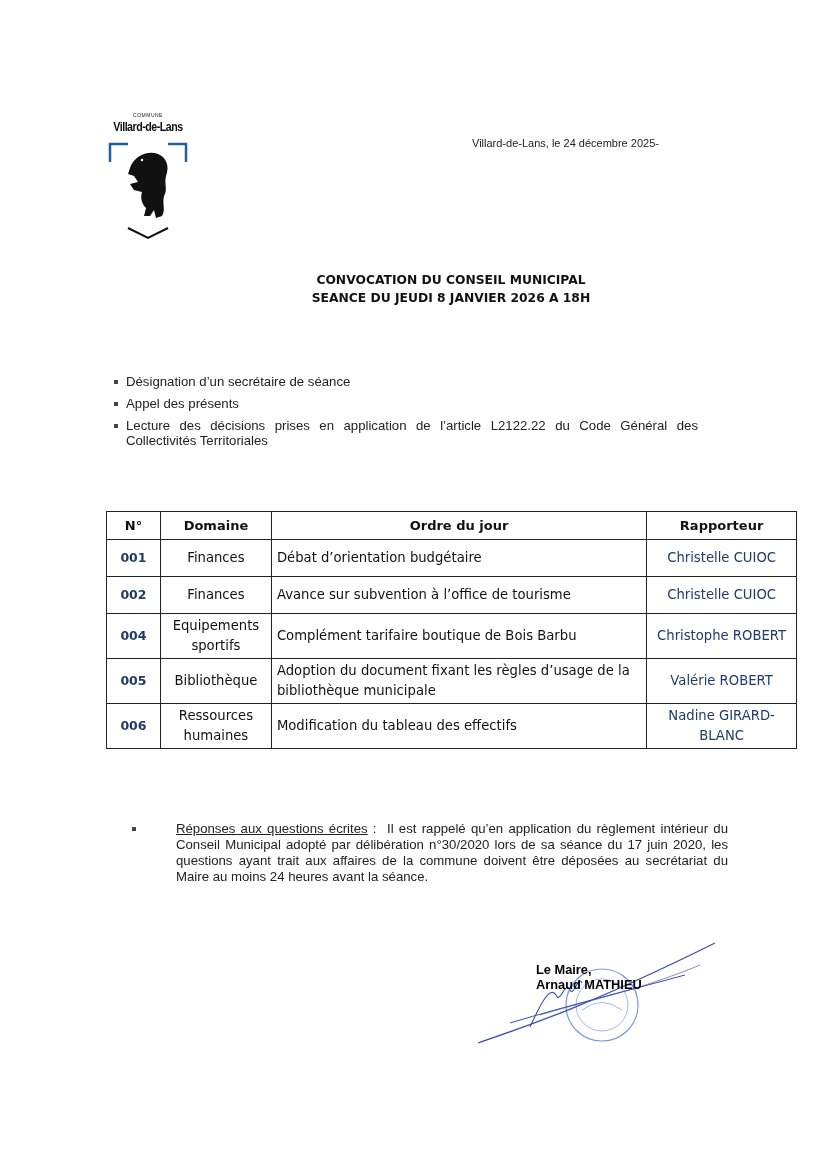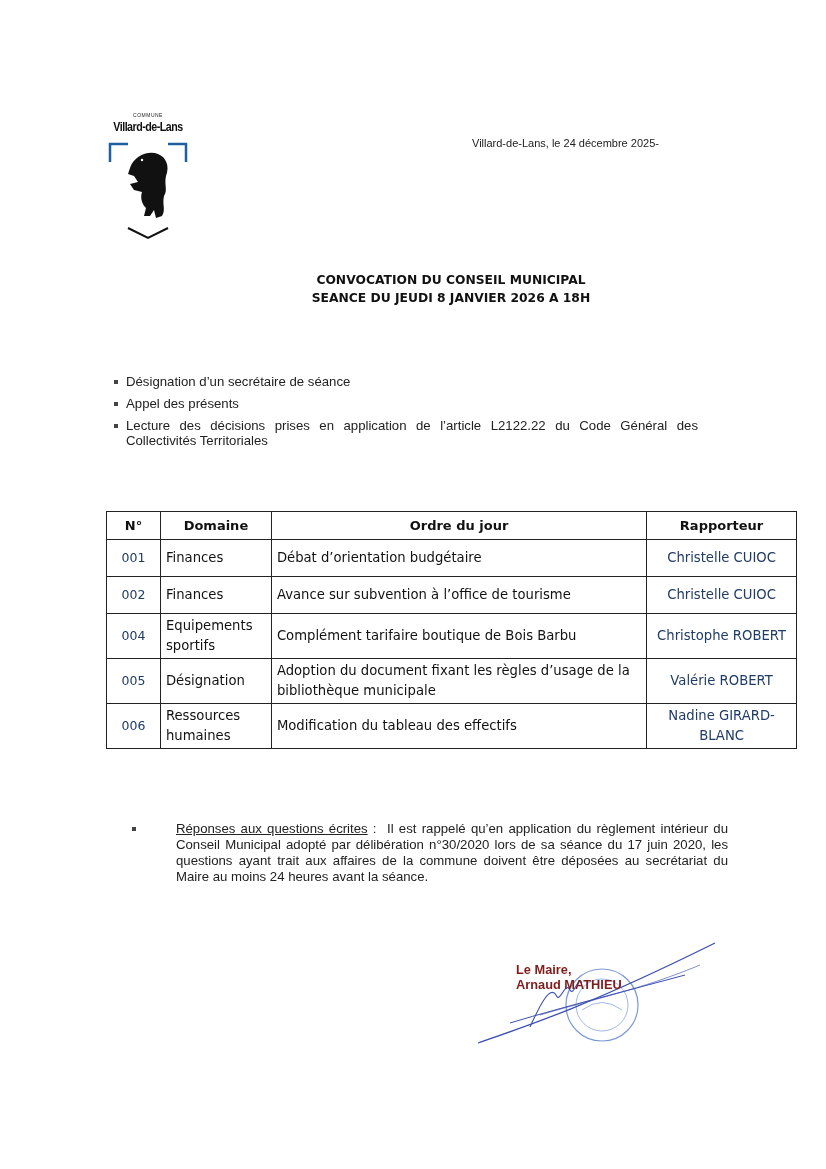--- a/index.html
+++ b/index.html
@@ -16,31 +16,31 @@
   .title { position: absolute; left: 0; width: 902px; top: 271px; text-align: center; font-family: "DejaVu Sans", sans-serif; font-weight: bold; font-size: 12.3px; line-height: 18px; color: #111; }
 
   .bullets { position: absolute; left: 113px; top: 374px; width: 585px; font-size: 13.2px; color: #222; }
   .bullets li { list-style: none; position: relative; padding-left: 13px; margin-bottom: 7px; line-height: 15px; text-align: justify; }
   .bullets li::before { content: ""; position: absolute; left: 1px; top: 6px; width: 4px; height: 4px; background: #444; }
 
   table.agenda { position: absolute; left: 106px; top: 511px; width: 691px; border-collapse: collapse; font-family: "DejaVu Sans", sans-serif; font-size: 13.2px; color: #111; }
   table.agenda th, table.agenda td { border: 1.2px solid #222; vertical-align: middle; }
   table.agenda th { font-family: "DejaVu Sans", sans-serif; font-weight: bold; font-size: 13px; height: 28px; text-align: center; }
   table.agenda td { padding: 2px 5px; line-height: 20px; }
-  table.agenda td.num { text-align: center; color: #1f3b66; font-size: 12.5px; }
-  table.agenda td.dom { }
+  table.agenda td.num { text-align: center; color: #1f3b66; font-size: 12.5px; font-weight: bold; }
+  table.agenda td.dom { text-align: center; }
   table.agenda td.rap { text-align: center; color: #1f3b66; }
   table.agenda td.ord { padding-left: 5px; }
 
   .note { position: absolute; left: 128px; top: 821px; width: 600px; font-size: 13.2px; line-height: 16px; color: #222; }
   .note .bul { position: absolute; left: 4px; top: 6px; width: 4px; height: 4px; background: #444; }
   .note p { padding-left: 48px; text-indent: 0; text-align: justify; }
   .note .lead { text-decoration: underline; margin-top: 25px; }
 
-  .signature { position: absolute; left: 516px; top: 962px; font-weight: bold; font-size: 12.8px; line-height: 15px; color: #7f1d1d; }
+  .signature { position: absolute; left: 536px; top: 962px; font-weight: bold; font-size: 12.8px; line-height: 15px; color: #000000; }
   .stamp-sig { position: absolute; left: 470px; top: 935px; }
 </style>
 </head>
 <body>
 
 <div class="logo">
   <div class="commune">COMMUNE</div>
   <div class="name">Villard-de-Lans</div>
   <svg width="96" height="104" viewBox="0 0 96 104">
     <path d="M10 24 V6 H28" fill="none" stroke="#1f5fa0" stroke-width="2.5"></path>
@@ -93,21 +93,21 @@
       <td class="rap">Christelle CUIOC</td>
     </tr>
     <tr style="height:40px">
       <td class="num">004</td>
       <td class="dom">Equipements sportifs</td>
       <td class="ord">Complément tarifaire boutique de Bois Barbu</td>
       <td class="rap">Christophe ROBERT</td>
     </tr>
     <tr style="height:42px">
       <td class="num">005</td>
-      <td class="dom">Désignation</td>
+      <td class="dom">Bibliothèque</td>
       <td class="ord">Adoption du document fixant les règles d’usage de la bibliothèque municipale</td>
       <td class="rap">Valérie ROBERT</td>
     </tr>
     <tr style="height:41px">
       <td class="num">006</td>
       <td class="dom">Ressources humaines</td>
       <td class="ord">Modification du tableau des effectifs</td>
       <td class="rap">Nadine GIRARD-BLANC</td>
     </tr>
   </tbody>

